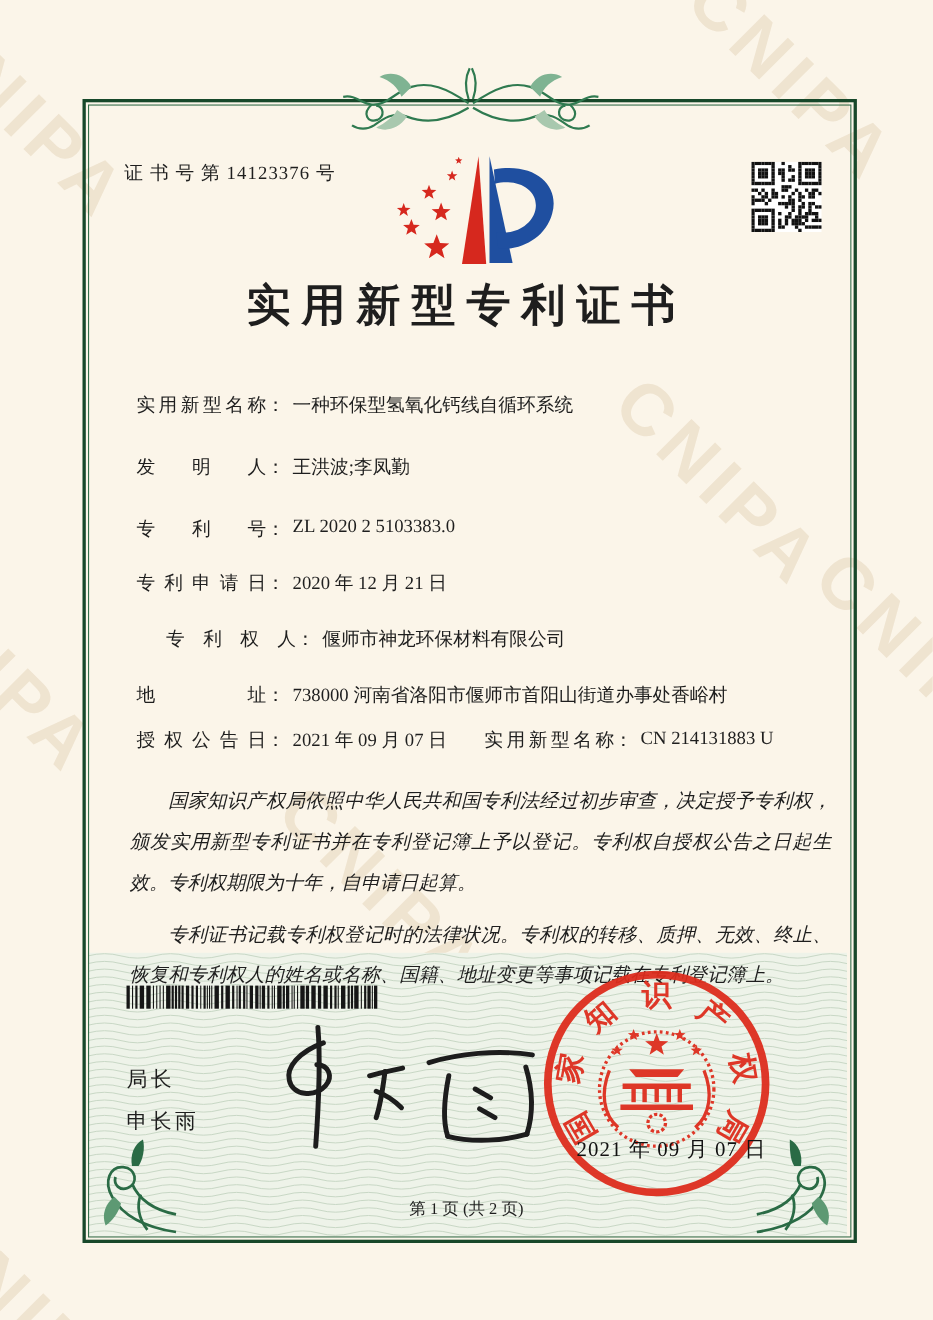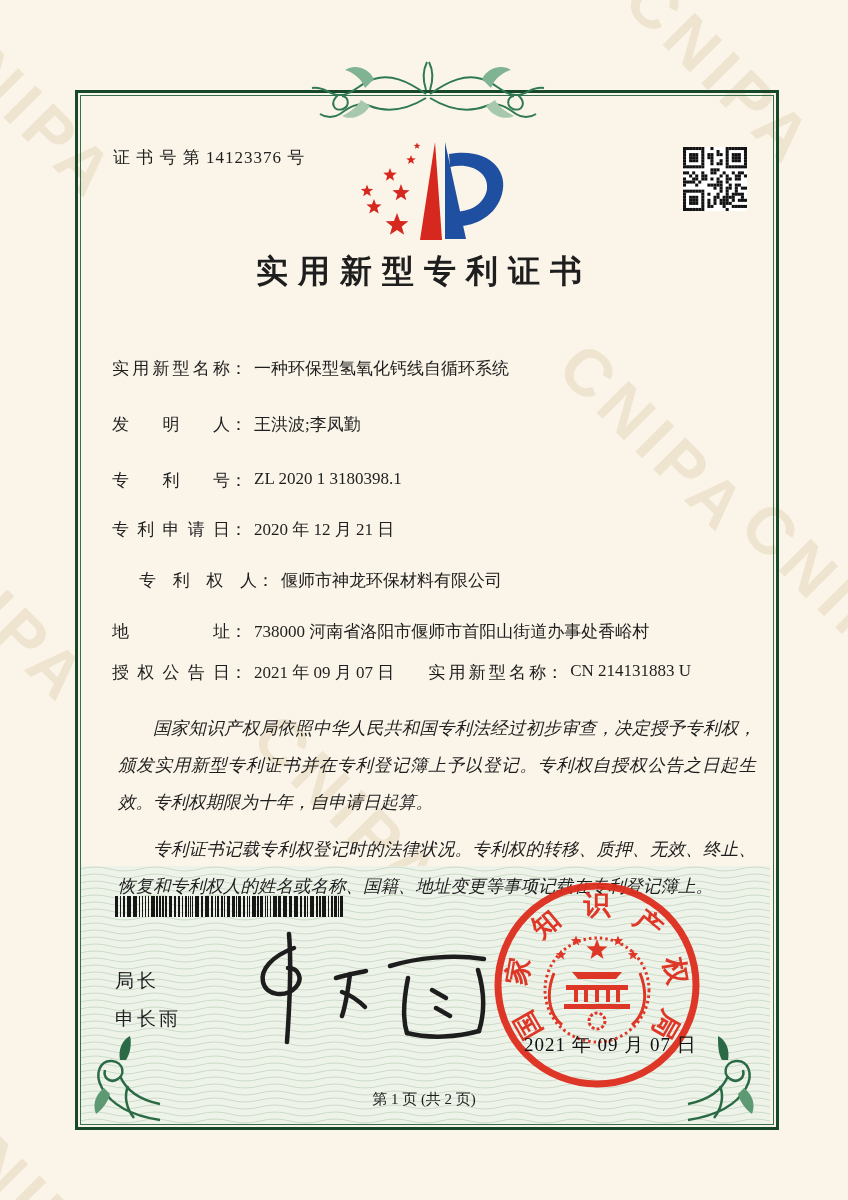--- a/index.html
+++ b/index.html
@@ -26,22 +26,22 @@
   .ornament-top{position:absolute;left:298px;top:54px;z-index:4;}
   .flourish{position:absolute;z-index:4;}
   .fl-bl{left:74px;top:1032px;}
   .fl-br{left:682px;top:1032px;transform:scaleX(-1);}
   
   .content{position:absolute;inset:0;z-index:5;}
   .cert-no{position:absolute;left:113px;top:146px;font-size:17px;letter-spacing:1px;}
   #logo-svg{position:absolute;left:345px;top:136px;}
   #qr-svg{position:absolute;left:683px;top:147px;}
   .title{position:absolute;left:75px;top:250px;width:698px;text-align:center;
-         font-size:32px;font-weight:700;letter-spacing:10px;}
-  .frow{position:absolute;left:112px;font-size:17px;white-space:nowrap;}
+         font-size:40px;font-weight:700;letter-spacing:10px;}
+  .frow{position:absolute;left:124px;font-size:17px;white-space:nowrap;}
   .r0{top:357px;} .r1{top:413px;} .r2{top:469px;} .r3{top:518px;}
   .r4{top:569px;margin-left:27px;} .r5{top:620px;} .r6{top:661px;}
   .flabel{display:inline-block;width:118px;text-align:justify;text-align-last:justify;vertical-align:top;}
   .fcolon{display:inline-block;vertical-align:top;}
   .fvalue{display:inline-block;margin-left:7px;vertical-align:top;}
   .pair2{margin-left:34px;}
   .paras{position:absolute;left:108px;top:700px;width:658px;font-size:17.5px;
          line-height:37px;text-align:justify;font-style:italic;}
   .paras p{margin:10px;text-indent:2em;}
   #barcode{position:absolute;left:115px;top:896px;width:230px;height:21px;}
@@ -383,21 +383,21 @@
 
     <div class="title">实用新型专利证书</div>
 
     <div class="frow r0">
       <span class="flabel">实用新型名称</span><span class="fcolon">：</span><span class="fvalue">一种环保型氢氧化钙线自循环系统</span>
     </div>
     <div class="frow r1">
       <span class="flabel">发明人</span><span class="fcolon">：</span><span class="fvalue">王洪波;李凤勤</span>
     </div>
     <div class="frow r2">
-      <span class="flabel">专利号</span><span class="fcolon">：</span><span class="fvalue">ZL 2020 1 3180398.1</span>
+      <span class="flabel">专利号</span><span class="fcolon">：</span><span class="fvalue">ZL 2020 2 5103383.0</span>
     </div>
     <div class="frow r3">
       <span class="flabel">专利申请日</span><span class="fcolon">：</span><span class="fvalue">2020 年 12 月 21 日</span>
     </div>
     <div class="frow r4">
       <span class="flabel">专利权人</span><span class="fcolon">：</span><span class="fvalue">偃师市神龙环保材料有限公司</span>
     </div>
     <div class="frow r5">
       <span class="flabel">地址</span><span class="fcolon">：</span><span class="fvalue">738000 河南省洛阳市偃师市首阳山街道办事处香峪村</span>
     </div>

